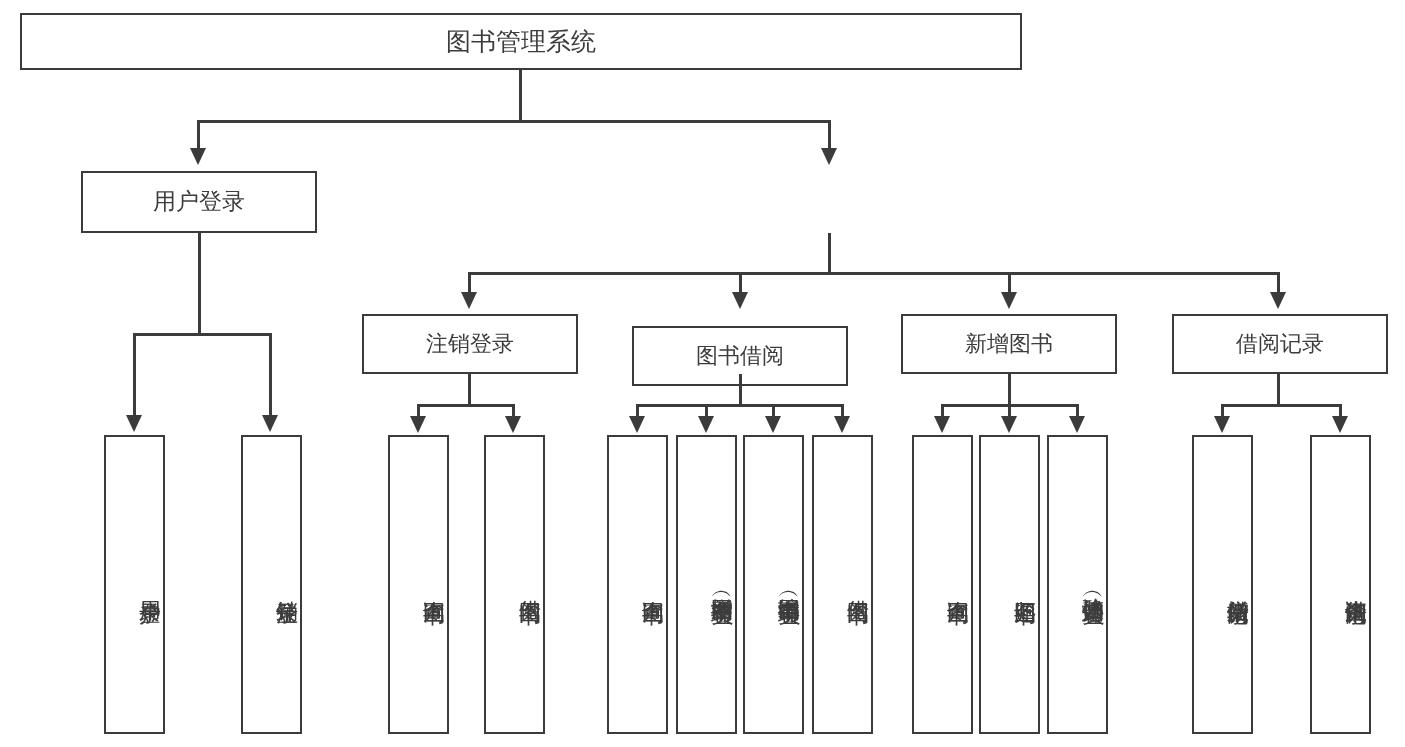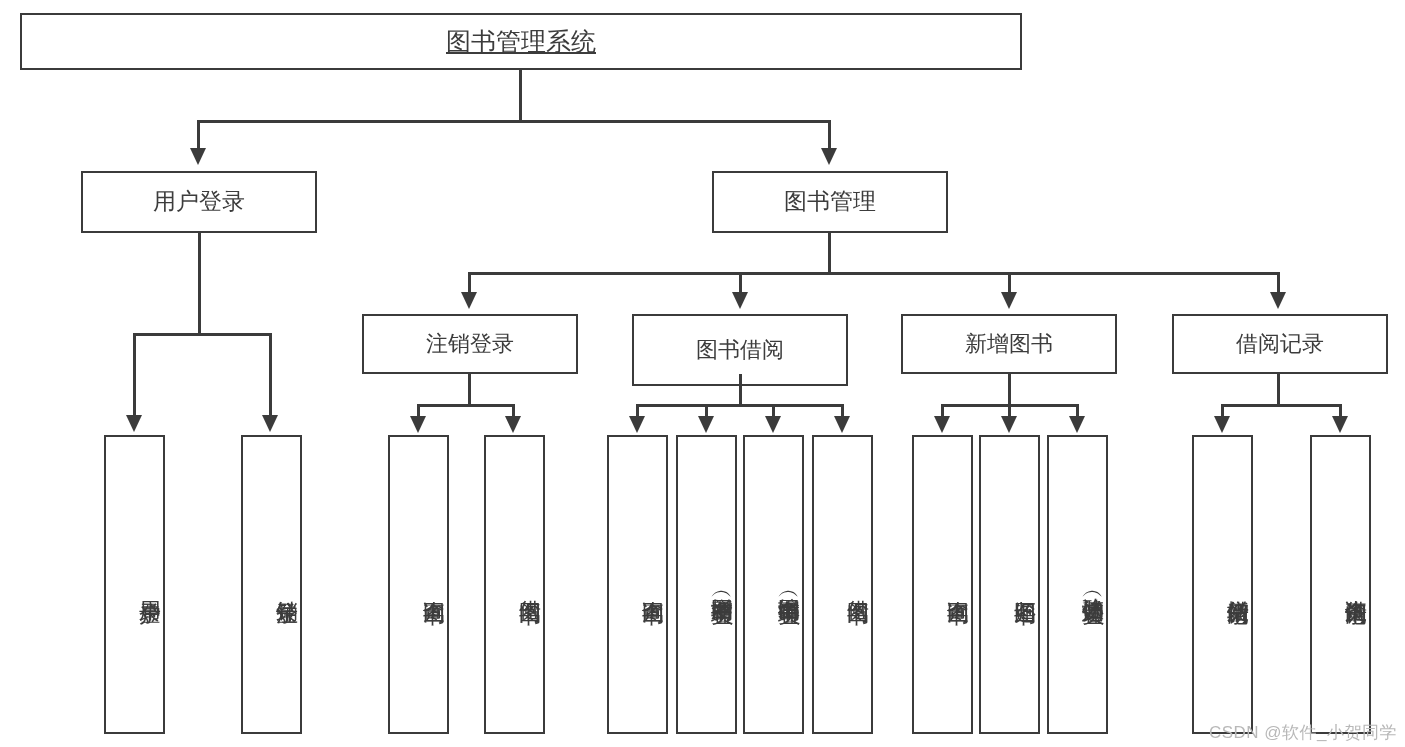--- a/index.html
+++ b/index.html
@@ -24,21 +24,21 @@
     box-sizing: border-box;
     border: 2px solid #3b3b3b;
     background: #ffffff;
     display: flex;
     align-items: center;
     justify-content: center;
     color: #3c3c3c;
     line-height: 1.18;
     text-align: center;
   }
-  .node.root   { font-size: 25px; text-decoration: underline; }
+  .node.root   { font-size: 25px; }
   .node.lvl2   { font-size: 23px; }
   .node.lvl3   { font-size: 22px; }
   .node.leaf   {
     font-size: 22px;
     writing-mode: vertical-rl;
     text-orientation: upright;
     padding: 10px 0;
     align-items: flex-start;
     justify-content: center;
     letter-spacing: 1px;
@@ -87,23 +87,20 @@
   <div class="conn v" style="left:519px; top:70px; width:3px; height:52px;"></div>
   <div class="conn h" style="left:197px; top:120px; width:634px; height:3px;"></div>
   <div class="conn v" style="left:197px; top:120px; width:3px; height:30px;"></div>
   <div class="arrow" style="left:190px; top:148px;"></div>
   <div class="conn v" style="left:828px; top:120px; width:3px; height:30px;"></div>
   <div class="arrow" style="left:821px; top:148px;"></div>
 
   <div class="node lvl2" style="left:81px; top:171px; width:236px; height:62px;">
     <span>用户登录</span>
   </div>
-  <div class="node lvl2" style="left:712px; top:171px; width:236px; height:62px;">
-    <span>图书管理</span>
-  </div>
 
   <div class="conn v" style="left:198px; top:233px; width:3px; height:103px;"></div>
   <div class="conn h" style="left:133px; top:333px; width:138px; height:3px;"></div>
   <div class="conn v" style="left:133px; top:333px; width:3px; height:85px;"></div>
   <div class="arrow" style="left:126px; top:415px;"></div>
   <div class="conn v" style="left:269px; top:333px; width:3px; height:85px;"></div>
   <div class="arrow" style="left:262px; top:415px;"></div>
 
   <div class="conn v" style="left:828px; top:233px; width:3px; height:42px;"></div>
   <div class="conn h" style="left:468px; top:272px; width:812px; height:3px;"></div>
@@ -112,21 +109,21 @@
   <div class="conn v" style="left:739px; top:272px; width:3px; height:22px;"></div>
   <div class="arrow" style="left:732px; top:292px;"></div>
   <div class="conn v" style="left:1008px; top:272px; width:3px; height:22px;"></div>
   <div class="arrow" style="left:1001px; top:292px;"></div>
   <div class="conn v" style="left:1277px; top:272px; width:3px; height:22px;"></div>
   <div class="arrow" style="left:1270px; top:292px;"></div>
 
   <div class="node lvl3" style="left:362px; top:314px; width:216px; height:60px;">
     <span>注销登录</span>
   </div>
-  <div class="node lvl3" style="left:632px; top:314px; width:216px; height:72px;">
+  <div class="node lvl3" style="left:632px; top:326px; width:216px; height:60px;">
     <span>图书借阅</span>
   </div>
   <div class="node lvl3" style="left:901px; top:314px; width:216px; height:60px;">
     <span>新增图书</span>
   </div>
   <div class="node lvl3" style="left:1172px; top:314px; width:216px; height:60px;">
     <span>借阅记录</span>
   </div>
 
   <div class="conn v" style="left:468px; top:374px; width:3px; height:32px;"></div>
@@ -200,15 +197,14 @@
     <span class="leaf-text">确认归还（管理员）</span>
   </div>
 
   <div class="node leaf" style="left:1192px; top:435px; width:61px; height:299px;">
     <span class="leaf-text">新增借阅记录</span>
   </div>
   <div class="node leaf" style="left:1310px; top:435px; width:61px; height:299px;">
     <span class="leaf-text">查询借阅记录</span>
   </div>
 
-  <div id="watermark">CSDN @软件_小贺同学</div>
 
 </div>
 
 </body></html>

